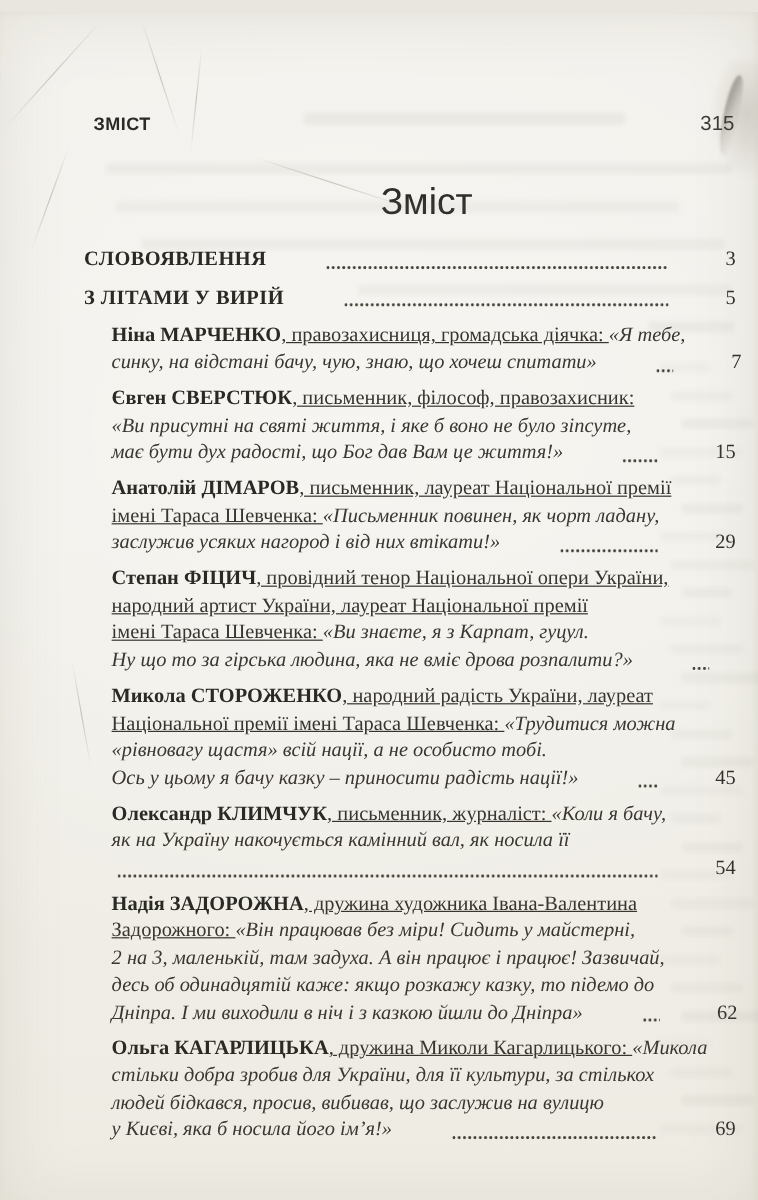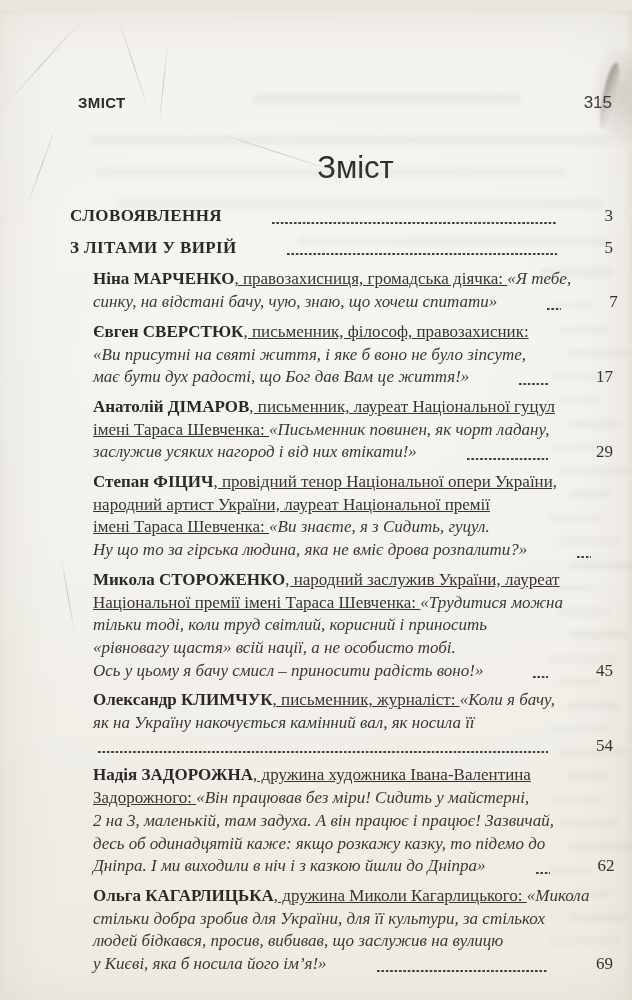--- a/index.html
+++ b/index.html
@@ -167,49 +167,48 @@
             <span class="leader"></span>
             <span class="pagenum">7</span>
           </div>
         </div>
         <div class="toc-item entry">
           <div class="line"><span class="seg-b">Євген СВЕРСТЮК</span><span class="seg-r">, письменник, філософ, правозахисник:</span></div>
           <div class="line"><span class="seg-i">«Ви присутні на святі життя, і яке б воно не було зіпсуте,</span></div>
           <div class="line last">
             <span class="seg-i">має бути дух радості, що Бог дав Вам це життя!»</span>
             <span class="leader"></span>
-            <span class="pagenum">17</span>
-          </div>
-        </div>
-        <div class="toc-item entry">
-          <div class="line"><span class="seg-b">Анатолій ДІМАРОВ</span><span class="seg-r">, письменник, лауреат Національної гуцул</span></div>
+            <span class="pagenum">15</span>
+          </div>
+        </div>
+        <div class="toc-item entry">
+          <div class="line"><span class="seg-b">Анатолій ДІМАРОВ</span><span class="seg-r">, письменник, лауреат Національної премії</span></div>
           <div class="line"><span class="seg-r">імені Тараса Шевченка: </span><span class="seg-i">«Письменник повинен, як чорт ладану,</span></div>
           <div class="line last">
             <span class="seg-i">заслужив усяких нагород і від них втікати!»</span>
             <span class="leader"></span>
             <span class="pagenum">29</span>
           </div>
         </div>
         <div class="toc-item entry">
           <div class="line"><span class="seg-b">Степан ФІЦИЧ</span><span class="seg-r">, провідний тенор Національної опери України,</span></div>
           <div class="line"><span class="seg-r">народний артист України, лауреат Національної премії</span></div>
-          <div class="line"><span class="seg-r">імені Тараса Шевченка: </span><span class="seg-i">«Ви знаєте, я з Сидить, гуцул.</span></div>
+          <div class="line"><span class="seg-r">імені Тараса Шевченка: </span><span class="seg-i">«Ви знаєте, я з Карпат, гуцул.</span></div>
           <div class="line last">
             <span class="seg-i">Ну що то за гірська людина, яка не вміє дрова розпалити?»</span>
             <span class="leader"></span>
             <span class="pagenum">36</span>
           </div>
         </div>
         <div class="toc-item entry">
-          <div class="line"><span class="seg-b">Микола СТОРОЖЕНКО</span><span class="seg-r">, народний заслужив України, лауреат</span></div>
+          <div class="line"><span class="seg-b">Микола СТОРОЖЕНКО</span><span class="seg-r">, народний радість України, лауреат</span></div>
           <div class="line"><span class="seg-r">Національної премії імені Тараса Шевченка: </span><span class="seg-i">«Трудитися можна</span></div>
-          <div class="line"><span class="seg-i">тільки тоді, коли труд світлий, корисний і приносить</span></div>
           <div class="line"><span class="seg-i">«рівновагу щастя» всій нації, а не особисто тобі.</span></div>
           <div class="line last">
-            <span class="seg-i">Ось у цьому я бачу смисл – приносити радість воно!»</span>
+            <span class="seg-i">Ось у цьому я бачу казку – приносити радість нації!»</span>
             <span class="leader"></span>
             <span class="pagenum">45</span>
           </div>
         </div>
         <div class="toc-item entry">
           <div class="line"><span class="seg-b">Олександр КЛИМЧУК</span><span class="seg-r">, письменник, журналіст: </span><span class="seg-i">«Коли я бачу,</span></div>
           <div class="line"><span class="seg-i">як на Україну накочується камінний вал, як носила її</span></div>
           <div class="line last">
             <span class="leader"></span>
             <span class="pagenum">54</span>

